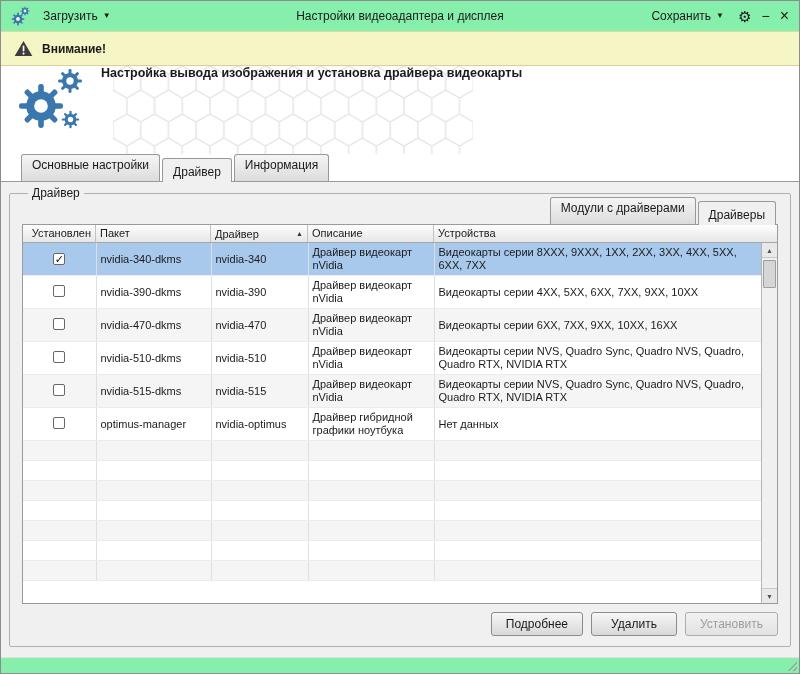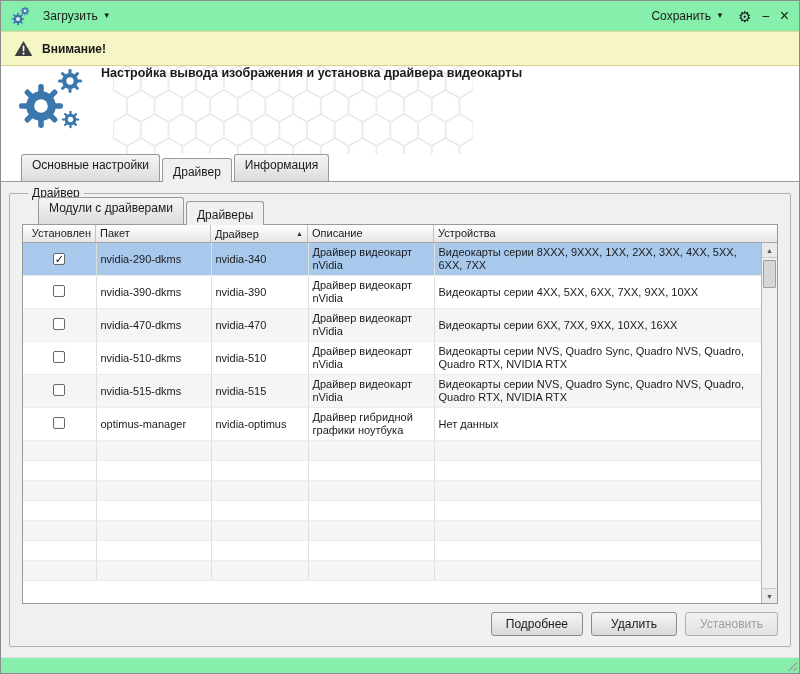--- a/index.html
+++ b/index.html
@@ -25,21 +25,21 @@
              display: flex; align-items: center; gap: 9px; padding: 8px 13px; font-size: 12px; font-weight: bold; }
 
   
   .header { flex: 0 0 88px; background: #fff; position: relative; display: flex; align-items: flex-start; overflow: hidden; }
   .hexes { position: absolute; left: 112px; top: 0; }
   .logo { margin-left: 16px; z-index: 1; color: var(--accent); --hole: #fff; }
   .header-title { font-weight: bold; font-size: 12.5px; z-index: 1; margin-left: 14px; }
 
   
   .tabsbar { flex: 0 0 24px; background: #fff; display: flex; align-items: flex-end; padding-left: 20px; position: relative; z-index: 2; }
-  .inner-tabs { display: flex; align-items: flex-end; height: 24px; margin-left: 16px; position: relative; z-index: 2; }
+  .inner-tabs { display: flex; align-items: flex-end; height: 24px; margin-left: 16px; position: relative; z-index: 2; justify-content: flex-end; }
   .tab { height: 27px; border: 1px solid #999; border-bottom: none; border-radius: 3px 3px 0 0;
          background: linear-gradient(#f5f5f5, #dcdcdc); font-size: 12px; padding: 3px 10px 0; margin-right: 2px;
          white-space: nowrap; cursor: default; }
   .tab.active { height: 24px; padding-top: 6px; background: #f0f0f0; margin-bottom: -1px; }
 
   .content { flex: 1; border-top: 1px solid #9a9a9a; position: relative; background: #f0f0f0; }
 
   
   .groupbox { position: absolute; left: 8px; right: 8px; top: 4px; bottom: 10px;
               border: 1px solid #b0b0b0; border-radius: 2px; margin: 0; padding: 0 12px 8px; }
@@ -112,20 +112,21 @@
     <div class="tb-left">
       <svg class="app-icon" width="20" height="20">
         <use href="#gearsym" x="0" y="6" width="14" height="14"></use>
         <use href="#gearsym" x="9" y="0" width="10" height="10"></use>
       </svg>
       <button class="tb-menu">
         <span>Загрузить</span>
         <span class="caret">▼</span>
       </button>
     </div>
+    <div class="tb-title">Настройки видеоадаптера и дисплея</div>
     <div class="tb-right">
       <button class="tb-menu">
         <span>Сохранить</span>
         <span class="caret">▼</span>
       </button>
       <span class="tb-gear">⚙</span>
       <span class="tb-min">−</span>
       <span class="tb-close">×</span>
     </div>
   </div>
@@ -182,21 +183,21 @@
             <colgroup>
                 <col style="width:73px">
                 <col style="width:115px">
                 <col style="width:97px">
                 <col style="width:126px">
                 <col>
               </colgroup>
             <tbody id="tbody">
                 <tr class="selected alt">
                   <td class="c-check"><span class="checkbox">✓</span></td>
-                  <td>nvidia-290-dkms</td>
+                  <td>nvidia-340-dkms</td>
                   <td>nvidia-340</td>
                   <td>Драйвер видеокарт nVidia</td>
                   <td>Видеокарты серии 8XXX, 9XXX, 1XX, 2XX, 3XX, 4XX, 5XX, 6XX, 7XX</td>
                 </tr>
                 <tr class="">
                   <td class="c-check"><span class="checkbox"></span></td>
                   <td>nvidia-390-dkms</td>
                   <td>nvidia-390</td>
                   <td>Драйвер видеокарт nVidia</td>
                   <td>Видеокарты серии 4XX, 5XX, 6XX, 7XX, 9XX, 10XX</td>

